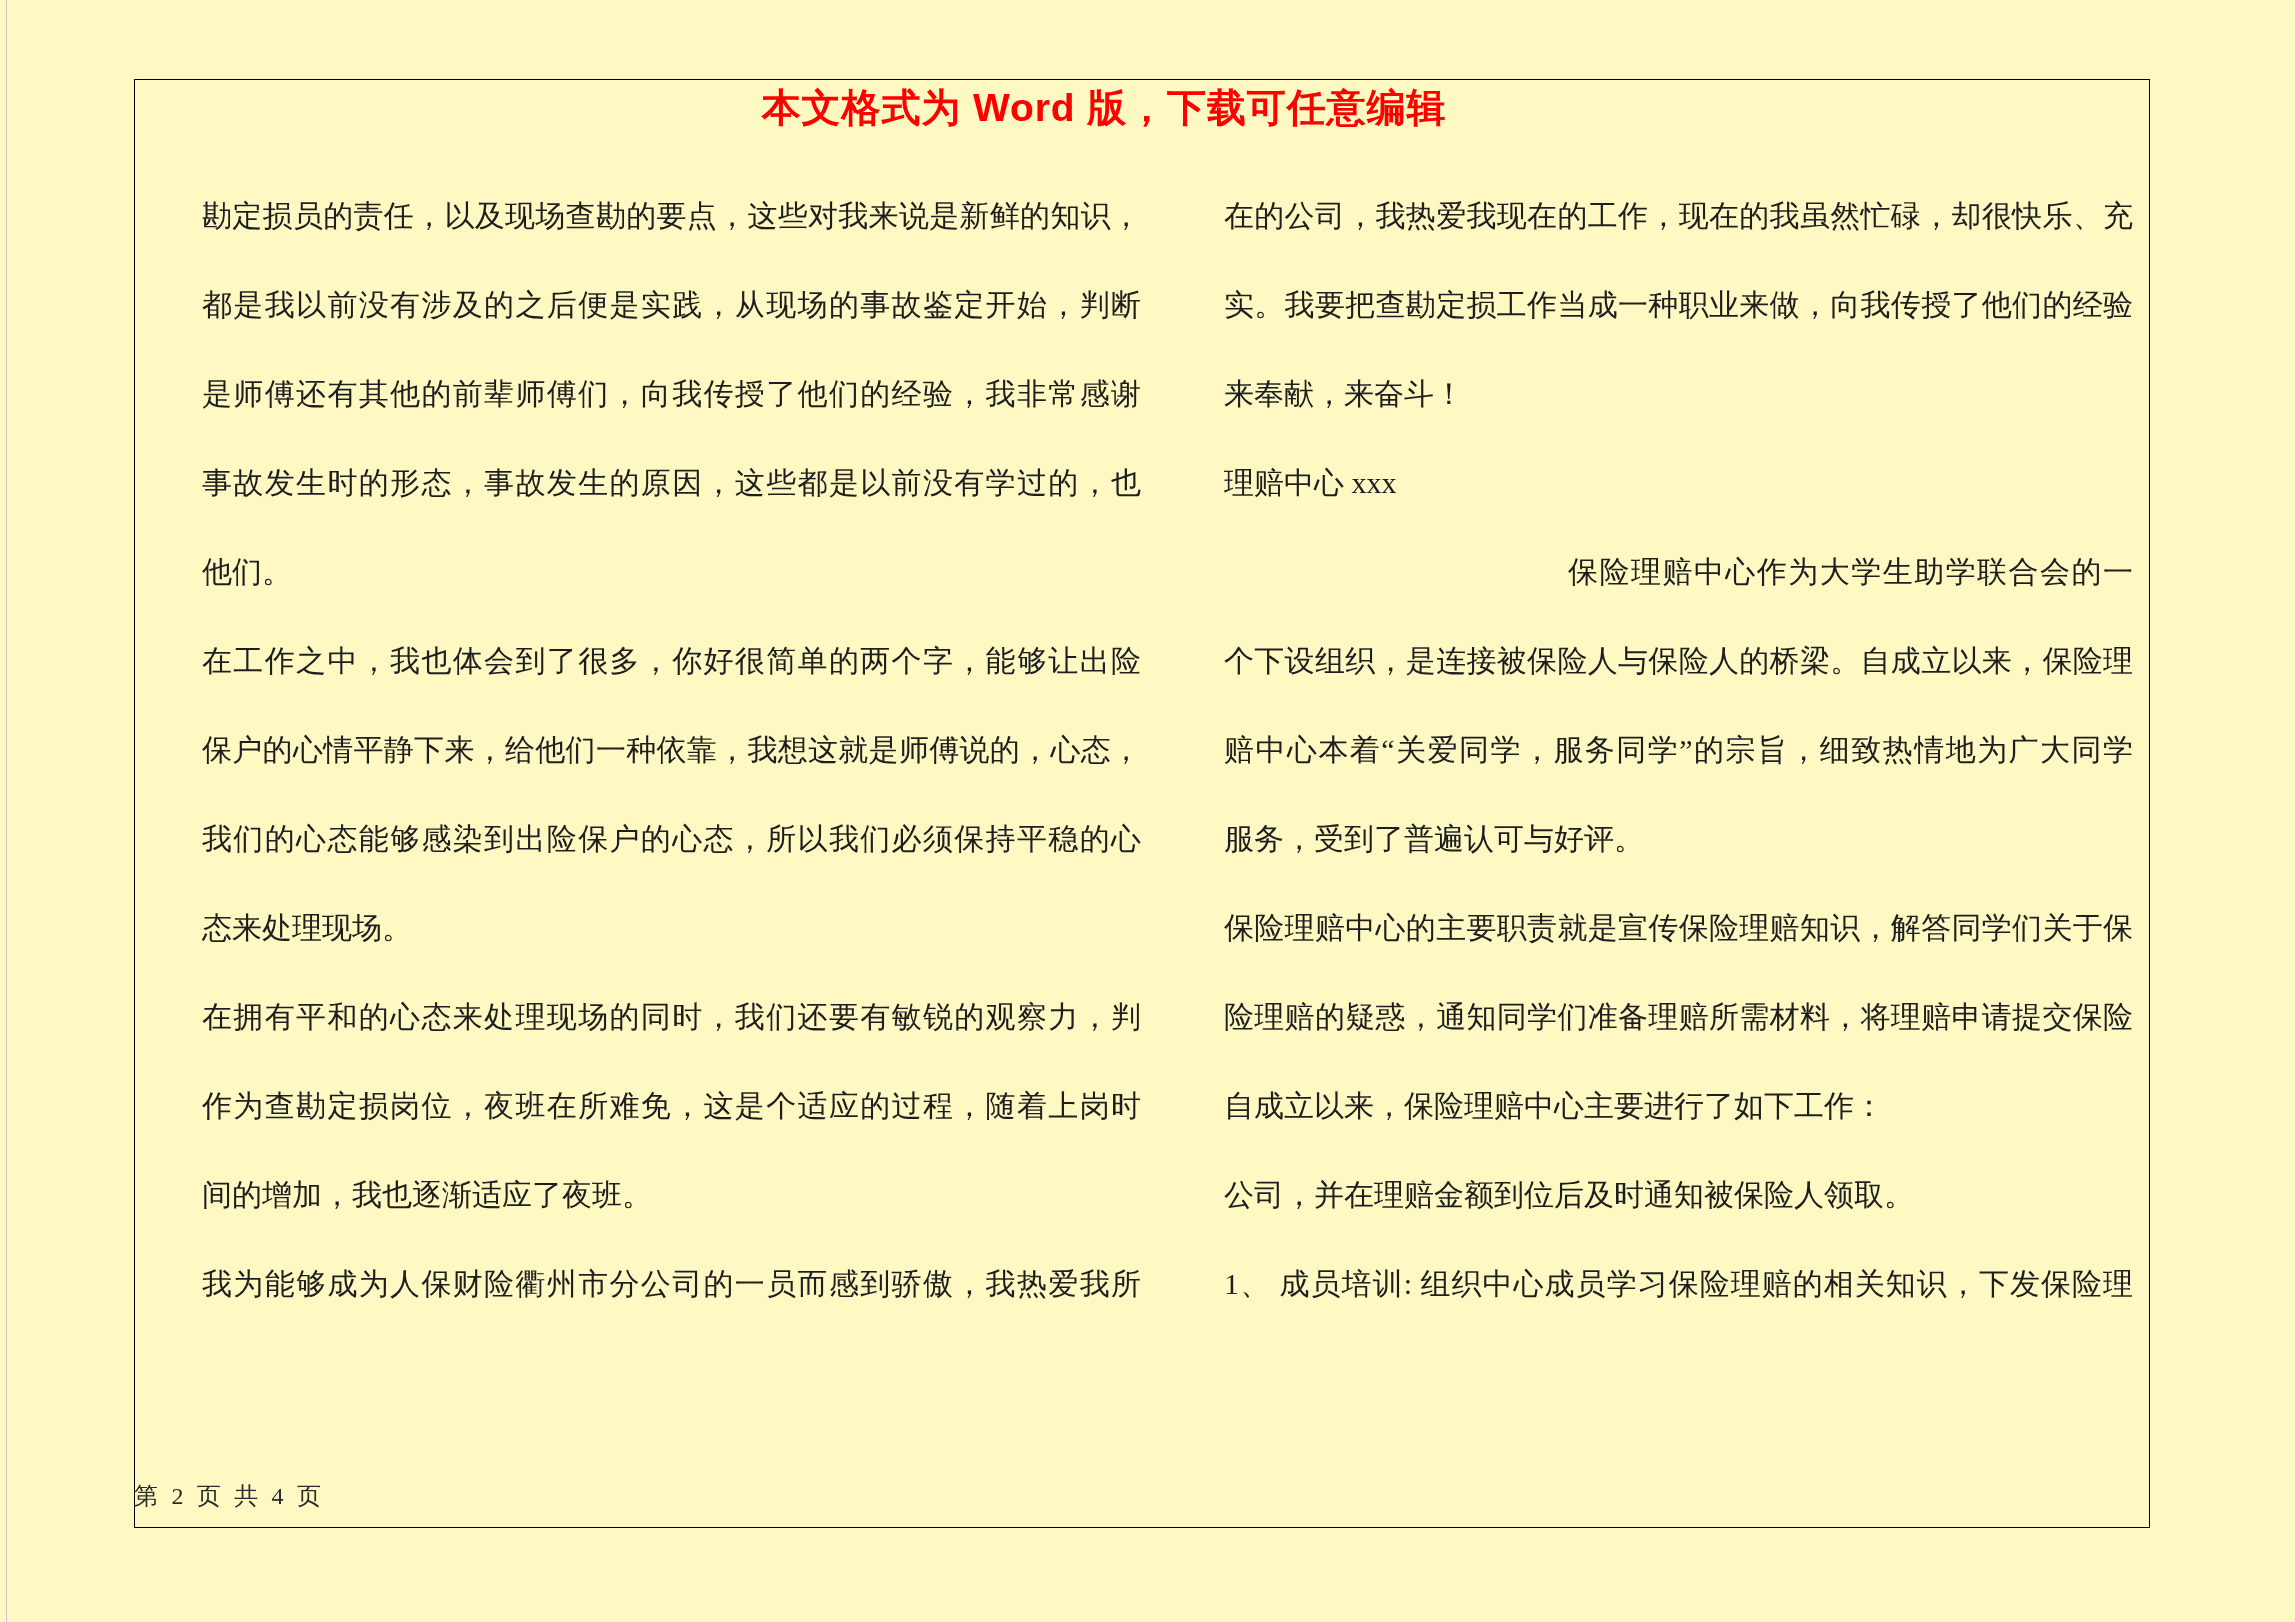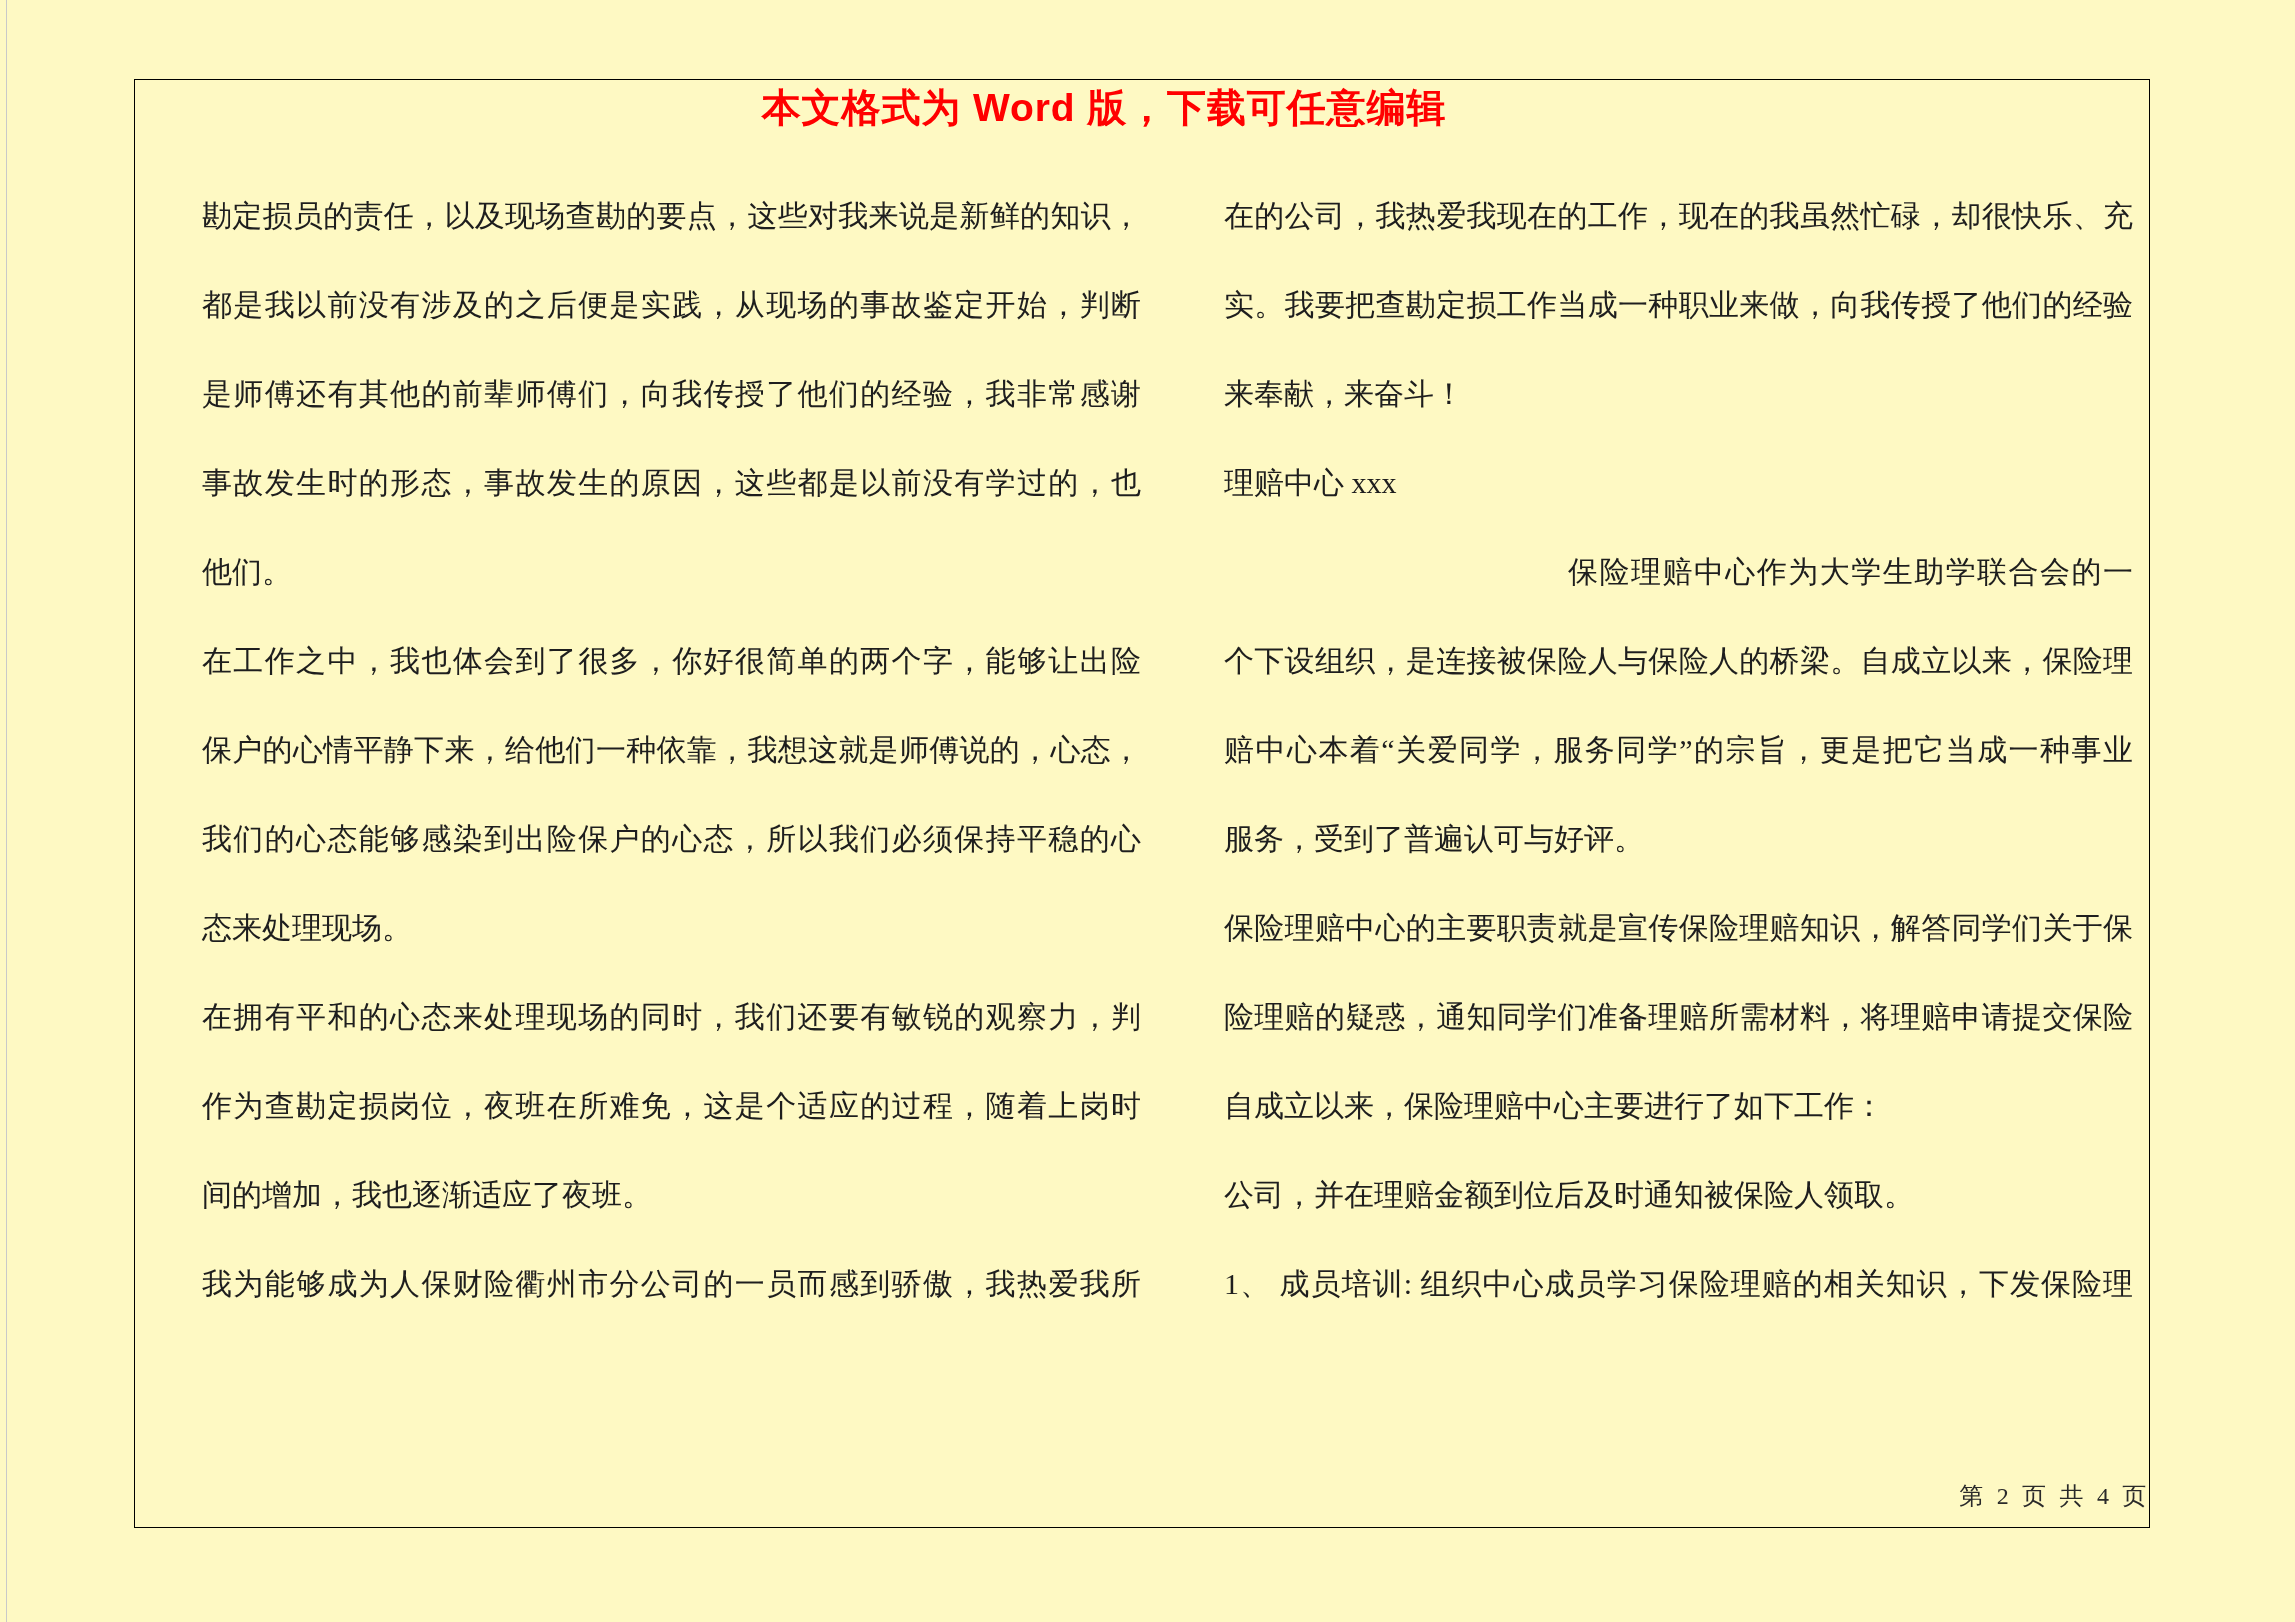--- a/index.html
+++ b/index.html
@@ -71,21 +71,21 @@
   }
   .line.end {
     text-align: right;
     text-align-last: left;
   }
   .doc-footer {
     position: absolute;
     left: 134px;
     top: 1480px;
     width: 2016px;
-    text-align: right;
+    text-align: left;
     font-size: 24px;
     line-height: 33px;
     letter-spacing: 3.7px;
     color: #2a2a2a;
   }
 </style>
 </head>
 <body>
 
 <div class="page">
@@ -107,21 +107,21 @@
       <div class="line end">间的增加，我也逐渐适应了夜班。</div>
       <div class="line">我为能够成为人保财险衢州市分公司的一员而感到骄傲，我热爱我所</div>
     </div>
   <div class="col col-right">
       <div class="line">在的公司，我热爱我现在的工作，现在的我虽然忙碌，却很快乐、充</div>
       <div class="line">实。我要把查勘定损工作当成一种职业来做，向我传授了他们的经验</div>
       <div class="line end">来奉献，来奋斗！</div>
       <div class="line end">理赔中心 xxx</div>
       <div class="line" style="padding-left: 344px;">保险理赔中心作为大学生助学联合会的一</div>
       <div class="line">个下设组织，是连接被保险人与保险人的桥梁。自成立以来，保险理</div>
-      <div class="line">赔中心本着“关爱同学，服务同学”的宗旨，更是把它当成一种事业</div>
+      <div class="line">赔中心本着“关爱同学，服务同学”的宗旨，细致热情地为广大同学</div>
       <div class="line end">服务，受到了普遍认可与好评。</div>
       <div class="line">保险理赔中心的主要职责就是宣传保险理赔知识，解答同学们关于保</div>
       <div class="line">险理赔的疑惑，通知同学们准备理赔所需材料，将理赔申请提交保险</div>
       <div class="line end">自成立以来，保险理赔中心主要进行了如下工作：</div>
       <div class="line end">公司，并在理赔金额到位后及时通知被保险人领取。</div>
       <div class="line">1、 成员培训: 组织中心成员学习保险理赔的相关知识，下发保险理</div>
     </div>
   <div class="doc-footer">第 2 页 共 4 页</div>
 </div>
 

